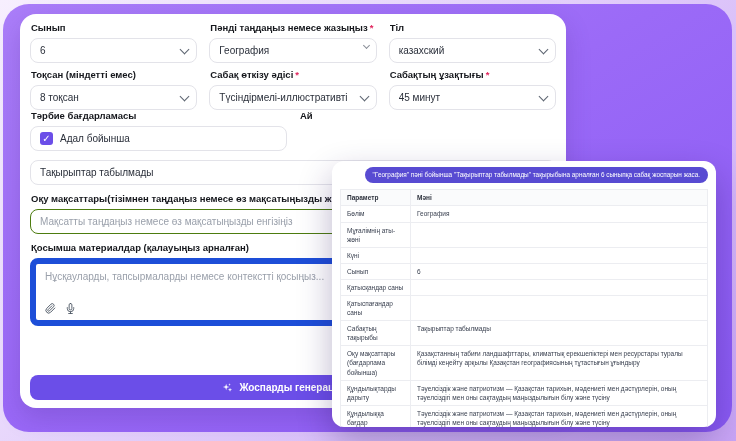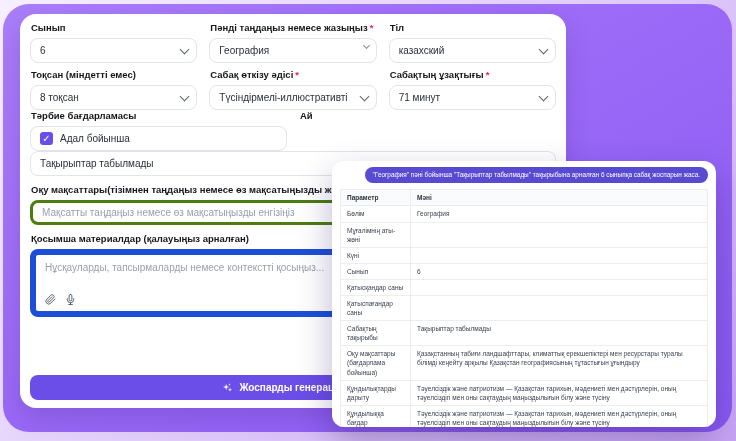--- a/index.html
+++ b/index.html
@@ -31,27 +31,27 @@
     display:flex; align-items:center; padding:0 9px; font-size:10px; color:#2a2f3a;
     position:relative; white-space:nowrap; overflow:hidden;
   }
   .field .val { overflow:hidden; text-overflow:ellipsis; }
   .chev {
     position:absolute; right:8px; top:50%; width:7px; height:7px; margin-top:-5px;
     border-right:1.4px solid #5c6470; border-bottom:1.4px solid #5c6470;
     transform:rotate(45deg);
   }
   .chev.small { width:5px; height:5px; right:7px; top:9px; border-color:#8a8f98; }
-  .mb6{margin-bottom:6px}.mb8{margin-bottom:8px}.mb9{}.mb11{margin-bottom:0}
+  .mb6{margin-bottom:6px}.mb8{margin-bottom:8px}.mb9{margin-bottom:9px}.mb11{margin-bottom:0}
   .checkbox {
     width:13px; height:13px; border-radius:3px; background:#6b4ee8;
     color:#fff; font-size:10px; line-height:13px; text-align:center; margin-right:7px; flex:0 0 auto;
   }
   .input-el {
-    width:100%; height:25px; border:3px solid #4d7c0f; border-radius:8px;
+    width:100%; height:25px; border:1px solid #4d7c0f; border-radius:8px;
     padding:0 9px; font-size:10px; color:#2a2f3a; outline:none;
     font-family:"Liberation Sans","DejaVu Sans",sans-serif;
   }
   .input-el::placeholder { color:#9aa0ab; }
   .textarea-box { border:6px solid #1d4ed8; border-radius:8px; height:68px; position:relative; padding:7px 9px 22px; }
   .textarea-box textarea {
     width:100%; height:100%; border:none; outline:none; resize:none;
     font-size:10px; color:#2a2f3a; font-family:"Liberation Sans","DejaVu Sans",sans-serif;
   }
   .textarea-box textarea::placeholder { color:#9aa0ab; }
@@ -126,21 +126,21 @@
     <div>
       <div class="flabel"><span>Сабақ өткізу әдісі</span><span class="req">*</span></div>
       <div class="field">
         <span class="val">Түсіндірмелі-иллюстративті</span>
         <span class="chev"></span>
       </div>
     </div>
     <div>
       <div class="flabel"><span>Сабақтың ұзақтығы</span><span class="req">*</span></div>
       <div class="field">
-        <span class="val">71 минут</span>
+        <span class="val">45 минут</span>
         <span class="chev"></span>
       </div>
     </div>
   </div>
 
   <div class="row cols2 mb9">
     <div>
       <div class="flabel">Тәрбие бағдарламасы</div>
       <div class="field">
         <span class="checkbox"><span>✓</span></span>

